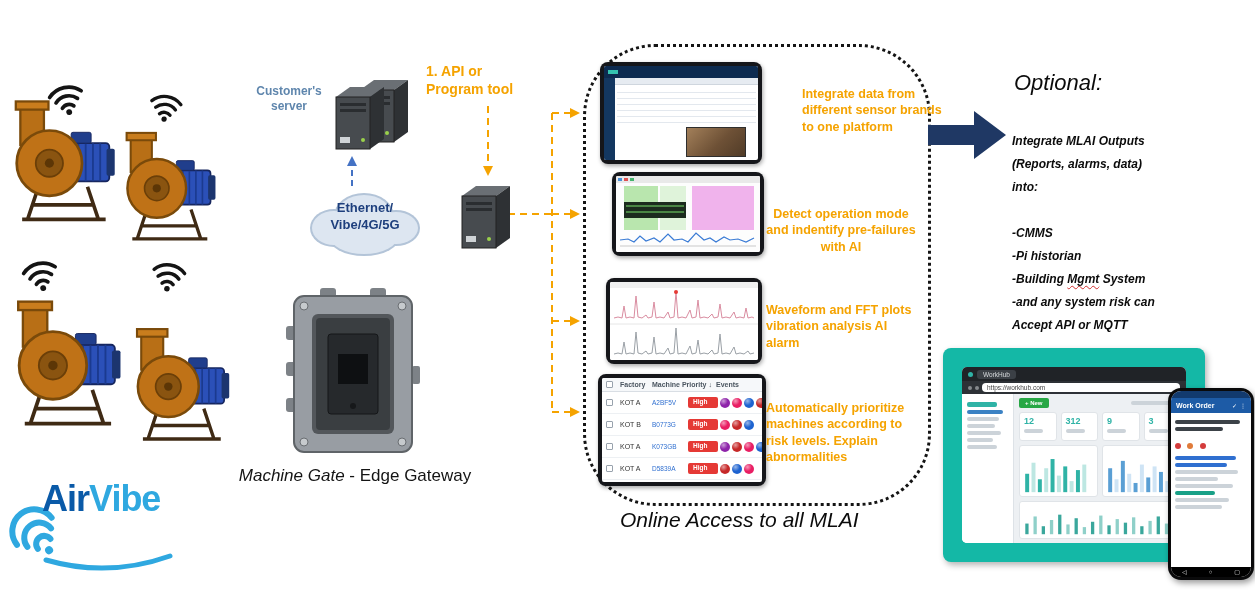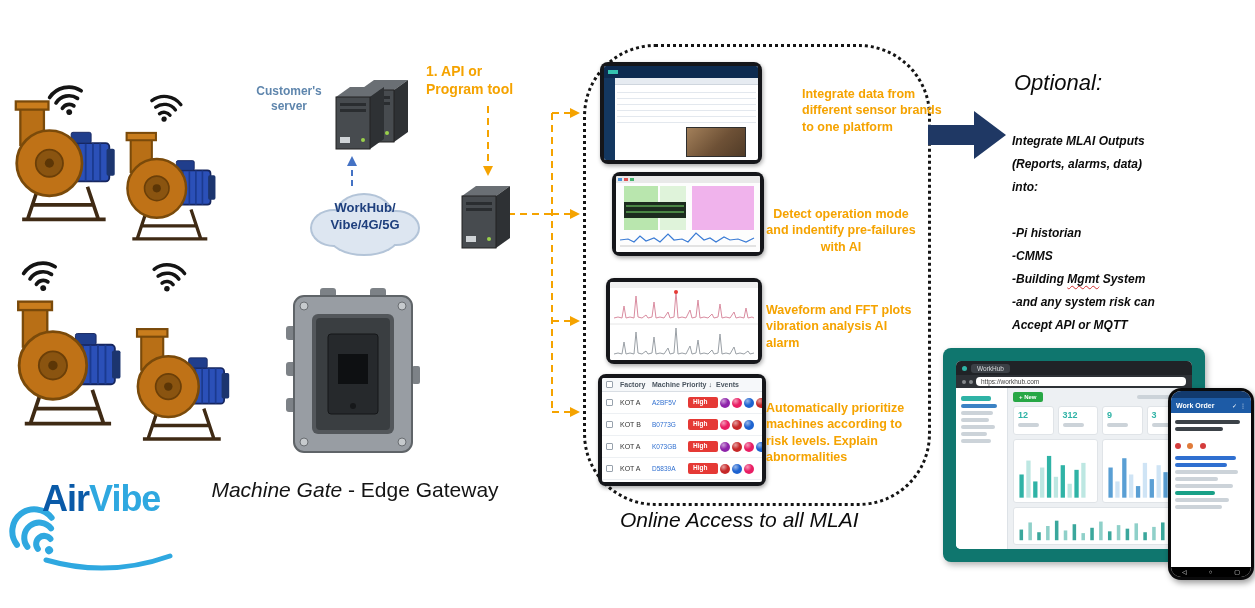--- a/index.html
+++ b/index.html
@@ -15,21 +15,21 @@
   .fan, .wifi { position: absolute; z-index: 2; }
   .airvibe { position: absolute; z-index: 2; }
   .airvibe-text { position: absolute; left: 34px; top: 14px; font-size: 36px; font-weight: bold; letter-spacing: -1px; white-space: nowrap; }
   .airvibe-text .air { color: #0a5aa8; }
   .airvibe-text .vibe { color: #2fa8e0; }
 
   
   .srv-label { position: absolute; color: #5f86ad; font-weight: bold; font-size: 12px; text-align: center; line-height: 1.25; z-index: 2; }
   .api-label { position: absolute; color: #F5A300; font-weight: bold; font-size: 14px; line-height: 1.3; z-index: 2; }
   .cloud-text { position: absolute; color: #1e3f7d; font-weight: bold; font-size: 13px; text-align: center; line-height: 1.3; z-index: 3; }
-  .gw-label { position: absolute; font-size: 21px; color: #141414; text-align: center; z-index: 2; white-space: nowrap; margin-top: 12px; }
+  .gw-label { position: absolute; font-size: 17px; color: #141414; text-align: center; z-index: 2; white-space: nowrap; }
 
   
   .mlai-box { position: absolute; left: 583px; top: 44px; width: 348px; height: 462px; border: 3px dotted #141414; border-radius: 72px; z-index: 1; }
   .tablet { position: absolute; background: #15161a; border-radius: 8px; padding: 4px; box-shadow: 1px 2px 4px rgba(0,0,0,.35); z-index: 3; }
   .t-screen { position: relative; width: 100%; height: 100%; background: #fff; overflow: hidden; border-radius: 2px; }
   .t-screen svg { width: 100%; height: 100%; }
 
   .t1-top { position: absolute; left: 0; right: 0; top: 0; height: 12px; background: #0d2b50; }
   .t1-logo { position: absolute; left: 4px; top: 4px; width: 10px; height: 4px; background: #35c3b0; }
   .t1-side { position: absolute; left: 0; top: 12px; bottom: 0; width: 11px; background: #133760; }
@@ -57,21 +57,21 @@
   .caption { position: absolute; font-style: italic; font-size: 21px; color: #0b0b0b; z-index: 3; }
 
   
   .opt-h { position: absolute; font-style: italic; font-size: 22px; color: #0b0b0b; z-index: 3; }
   .opt-body { position: absolute; font-style: italic; font-weight: bold; font-size: 12px; line-height: 23px; color: #0b0b0b; z-index: 3; }
   .gap { height: 23px; }
   .squiggle { text-decoration: underline; text-decoration-style: wavy; text-decoration-color: #d23030;
               text-decoration-thickness: 1px; text-underline-offset: 2px; }
 
   
-  .laptop { position: absolute; background: #0f766e; border-radius: 8px; padding: 13px; box-shadow: 2px 3px 6px rgba(0,0,0,.3); z-index: 5; }
+  .laptop { position: absolute; background: #14b8a6; border-radius: 8px; padding: 19px; box-shadow: 2px 3px 6px rgba(0,0,0,.3); z-index: 5; }
   .lt-screen { height: 100%; background: #fff; border-radius: 5px; overflow: hidden; display: flex; flex-direction: column; }
   .lt-tabbar { height: 14px; background: #202327; display: flex; align-items: center; gap: 4px; padding: 0 6px; flex: none; }
   .lt-tabdot { width: 5px; height: 5px; border-radius: 50%; background: #2fb3a6; }
   .lt-tab { background: #3b4046; color: #d7dadd; font-size: 6.5px; line-height: 9px; height: 9px; padding: 0 6px; border-radius: 3px; }
   .lt-urlbar { height: 13px; background: #2d3136; display: flex; align-items: center; gap: 3px; padding: 0 6px; flex: none; }
   .nav-dot { width: 4px; height: 4px; border-radius: 50%; background: #85898d; }
   .lt-url { flex: 1; background: #fff; color: #444; font-size: 6.5px; line-height: 9px; height: 9px; border-radius: 4px; padding: 0 5px; overflow: hidden; }
   .lt-body { flex: 1; display: flex; background: #edf0f3; min-height: 0; }
   .lt-side { width: 52px; background: #fff; border-right: 1px solid #dde2e7; padding: 5px; flex: none; }
   .lt-main { flex: 1; padding: 4px 5px; display: flex; flex-direction: column; gap: 4px; min-height: 0; }
@@ -241,21 +241,21 @@
       </g>
       <g fill="#dde6f1">
         <ellipse cx="34" cy="48" rx="22" ry="17"></ellipse>
           <ellipse cx="64" cy="36" rx="28" ry="21"></ellipse>
         <ellipse cx="96" cy="48" rx="22" ry="16"></ellipse>
           <ellipse cx="64" cy="56" rx="34" ry="18"></ellipse>
       </g>
     </svg>
   </div>
   <div class="cloud-text" style="left:302px; top:200px; width:126px;">
-    <div>WorkHub/</div>
+    <div>Ethernet/</div>
     <div>Vibe/4G/5G</div>
   </div>
 
   <div class="abs" style="left:452px; top:180px; width:64px; height:70px; z-index:2;">
     <svg viewBox="0 0 64 72">
         <use href="#sym-server"></use>
       </svg>
   </div>
 
   <div class="abs" style="left:286px; top:288px; width:134px; height:172px; z-index:2;">
@@ -382,22 +382,22 @@
     </svg>
   </div>
 
   <div class="opt-h" style="left:1014px; top:70px;">Optional:</div>
 
   <div class="opt-body" style="left:1012px; top:130px; width:240px;">
     <div>Integrate MLAI Outputs</div>
     <div>(Reports, alarms, data)</div>
     <div>into:</div>
     <div class="gap"></div>
+    <div>-CMMS</div>
     <div>-Pi historian</div>
-    <div>-CMMS</div>
     <div><span>-Building </span><span class="squiggle">Mgmt</span><span> System</span></div>
     <div>-and any system risk can</div>
     <div>Accept API or MQTT</div>
   </div>
 
   <div class="laptop" style="left:943px; top:348px; width:262px; height:214px;">
     <div class="lt-screen">
       <div class="lt-tabbar">
         <span class="lt-tabdot"></span>
         <span class="lt-tab">WorkHub</span>

